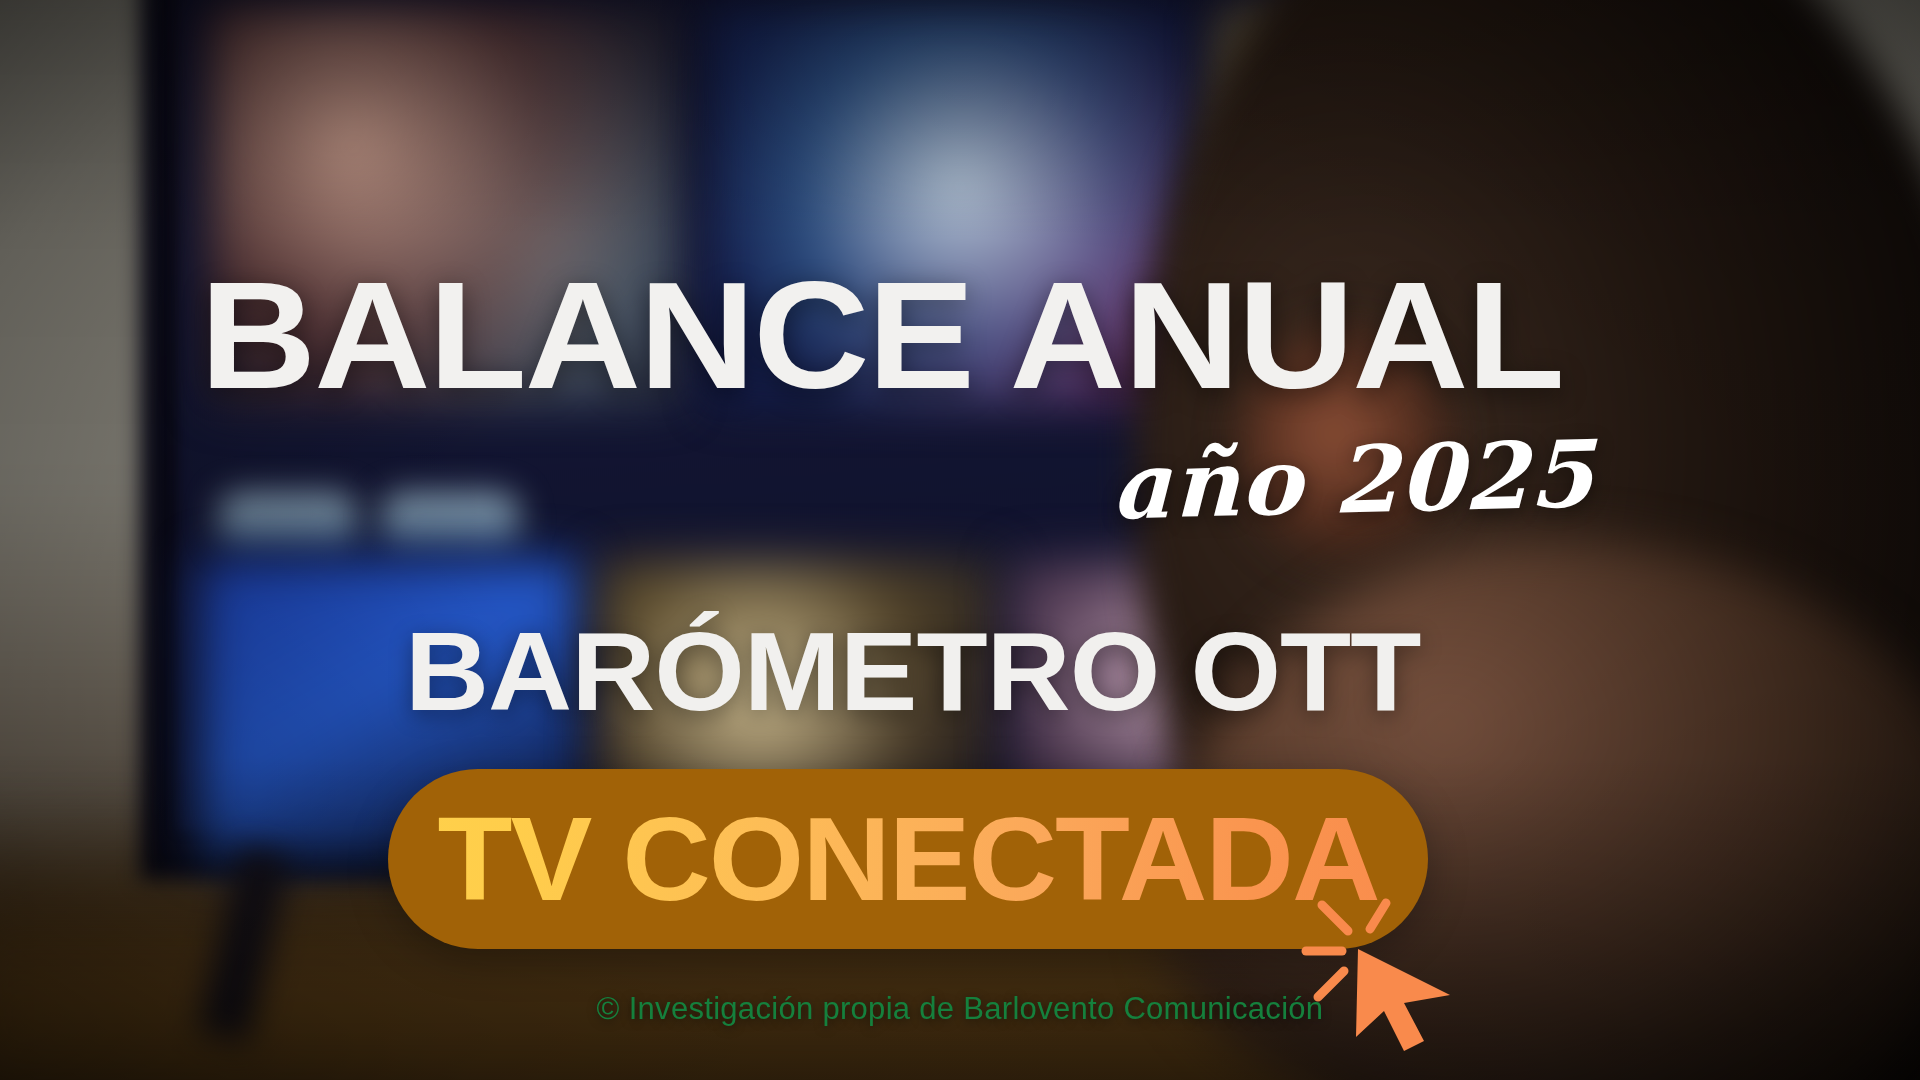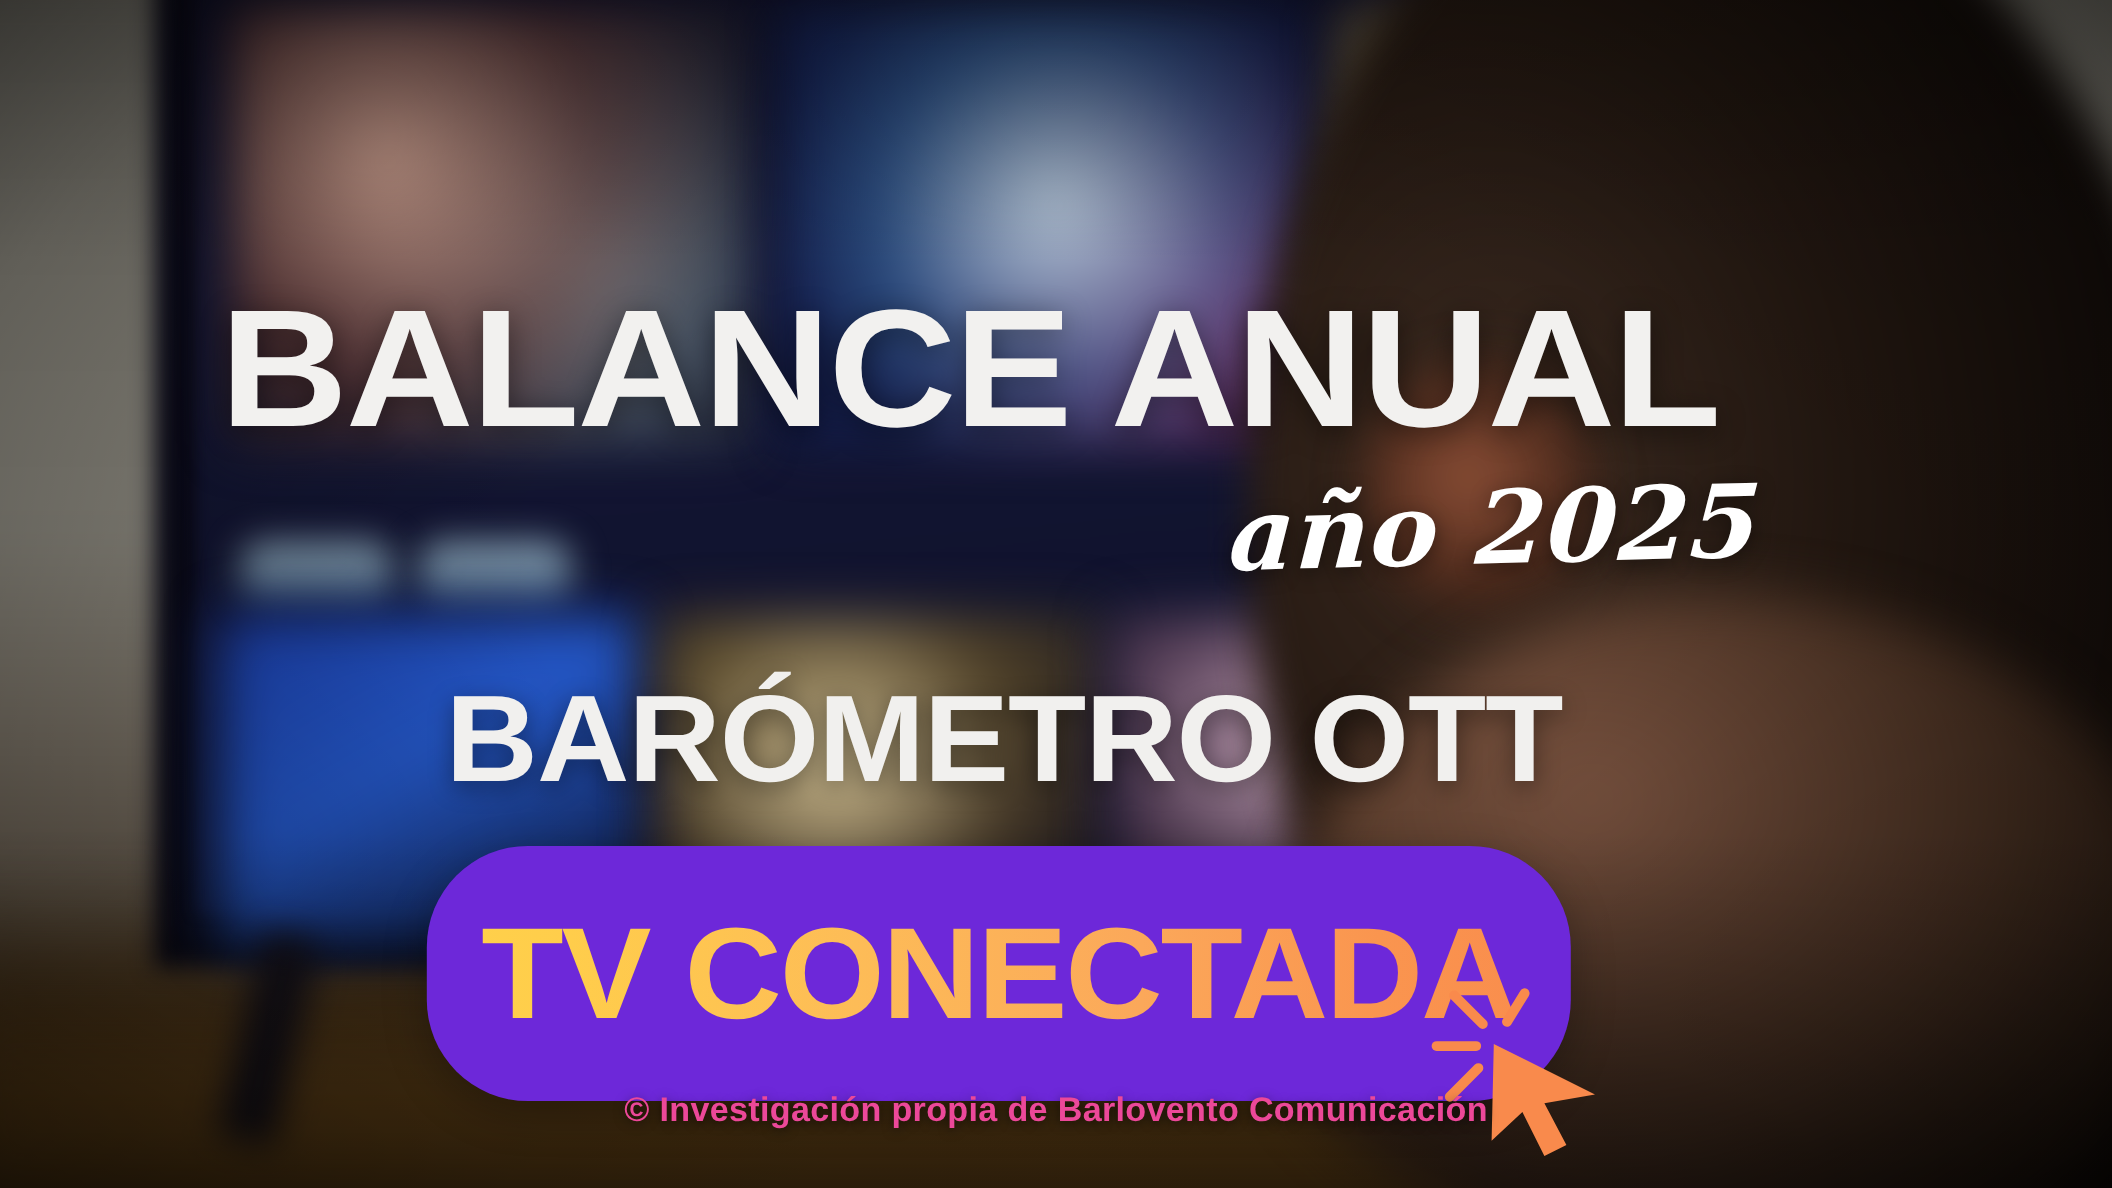--- a/index.html
+++ b/index.html
@@ -136,41 +136,41 @@
   .subhead{
     position:absolute;left:405px;top:580px;
     font-size:112px;line-height:1;font-weight:700;letter-spacing:-1px;
     color:#f1f0ee;
     transform:scaleX(1.04);transform-origin:left center;
     text-shadow:0 5px 22px rgba(0,0,0,.40);
     white-space:nowrap;
   }
 
   .pill{
-    position:absolute;left:388px;top:733px;width:1040px;height:232px;
-    background:#6d28d9;border-radius:92px;
+    position:absolute;left:388px;top:733px;width:1040px;height:180px;
+    background:#a16207;border-radius:92px;
     box-shadow:0 10px 40px rgba(0,0,0,.30);
   }
   .pill-text{
     position:absolute;left:0;top:0;width:100%;height:100%;
     display:flex;align-items:center;justify-content:center;
     font-size:118px;font-weight:700;letter-spacing:-2px;
     transform:scaleX(1.04);
     background:linear-gradient(90deg,#ffd24a 0%,#ffcd4b 14%,#fdbc57 38%,#fba85a 62%,#fa954f 82%,#f98a4c 100%);
     -webkit-background-clip:text;background-clip:text;
     color:transparent;-webkit-text-fill-color:transparent;
     white-space:nowrap;
   }
 
   .cursor{position:absolute;left:1300px;top:855px;width:170px;height:170px;}
 
   .credit{
     position:absolute;left:0;right:0;top:955px;text-align:center;
-    font-size:31px;font-weight:700;letter-spacing:.3px;
-    color:#ec4899;
+    font-size:31px;font-weight:400;letter-spacing:.3px;
+    color:#15803d;
     text-shadow:0 2px 10px rgba(0,0,0,.55);
   }
 </style>
 </head>
 <body>
 
 <div id="stage">
 
   <div class="bg">
     <div class="room"></div>

